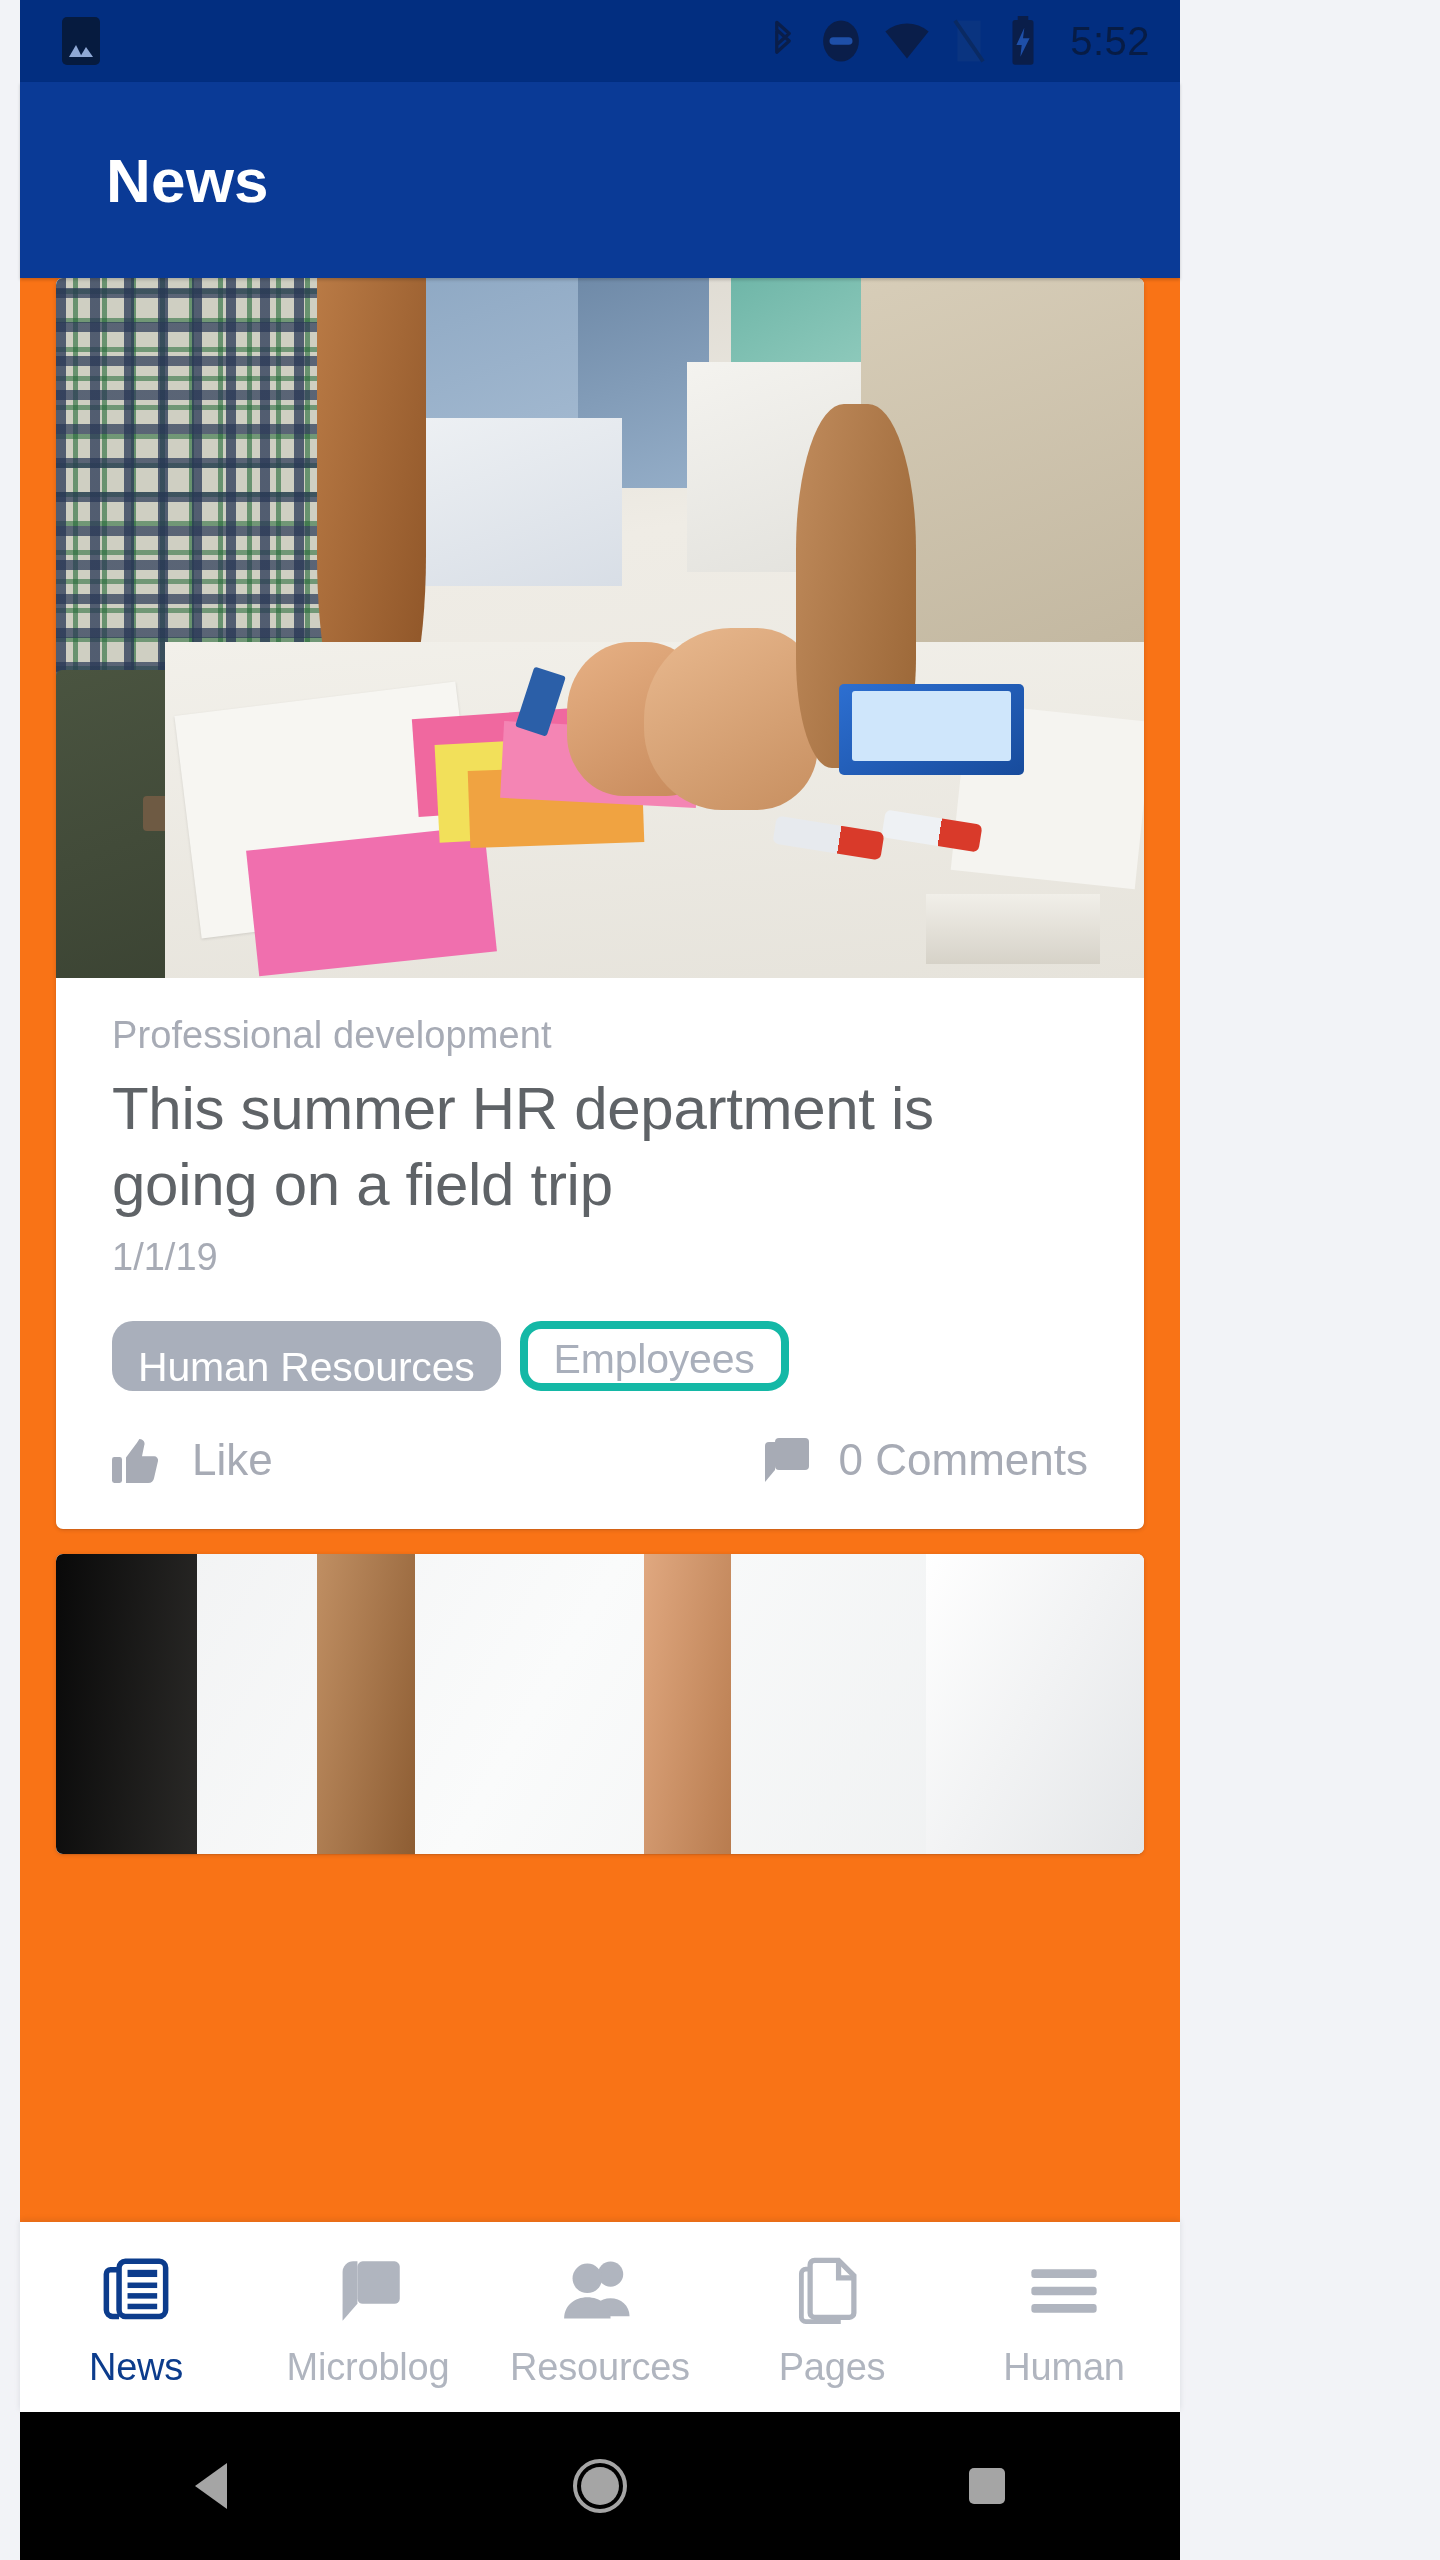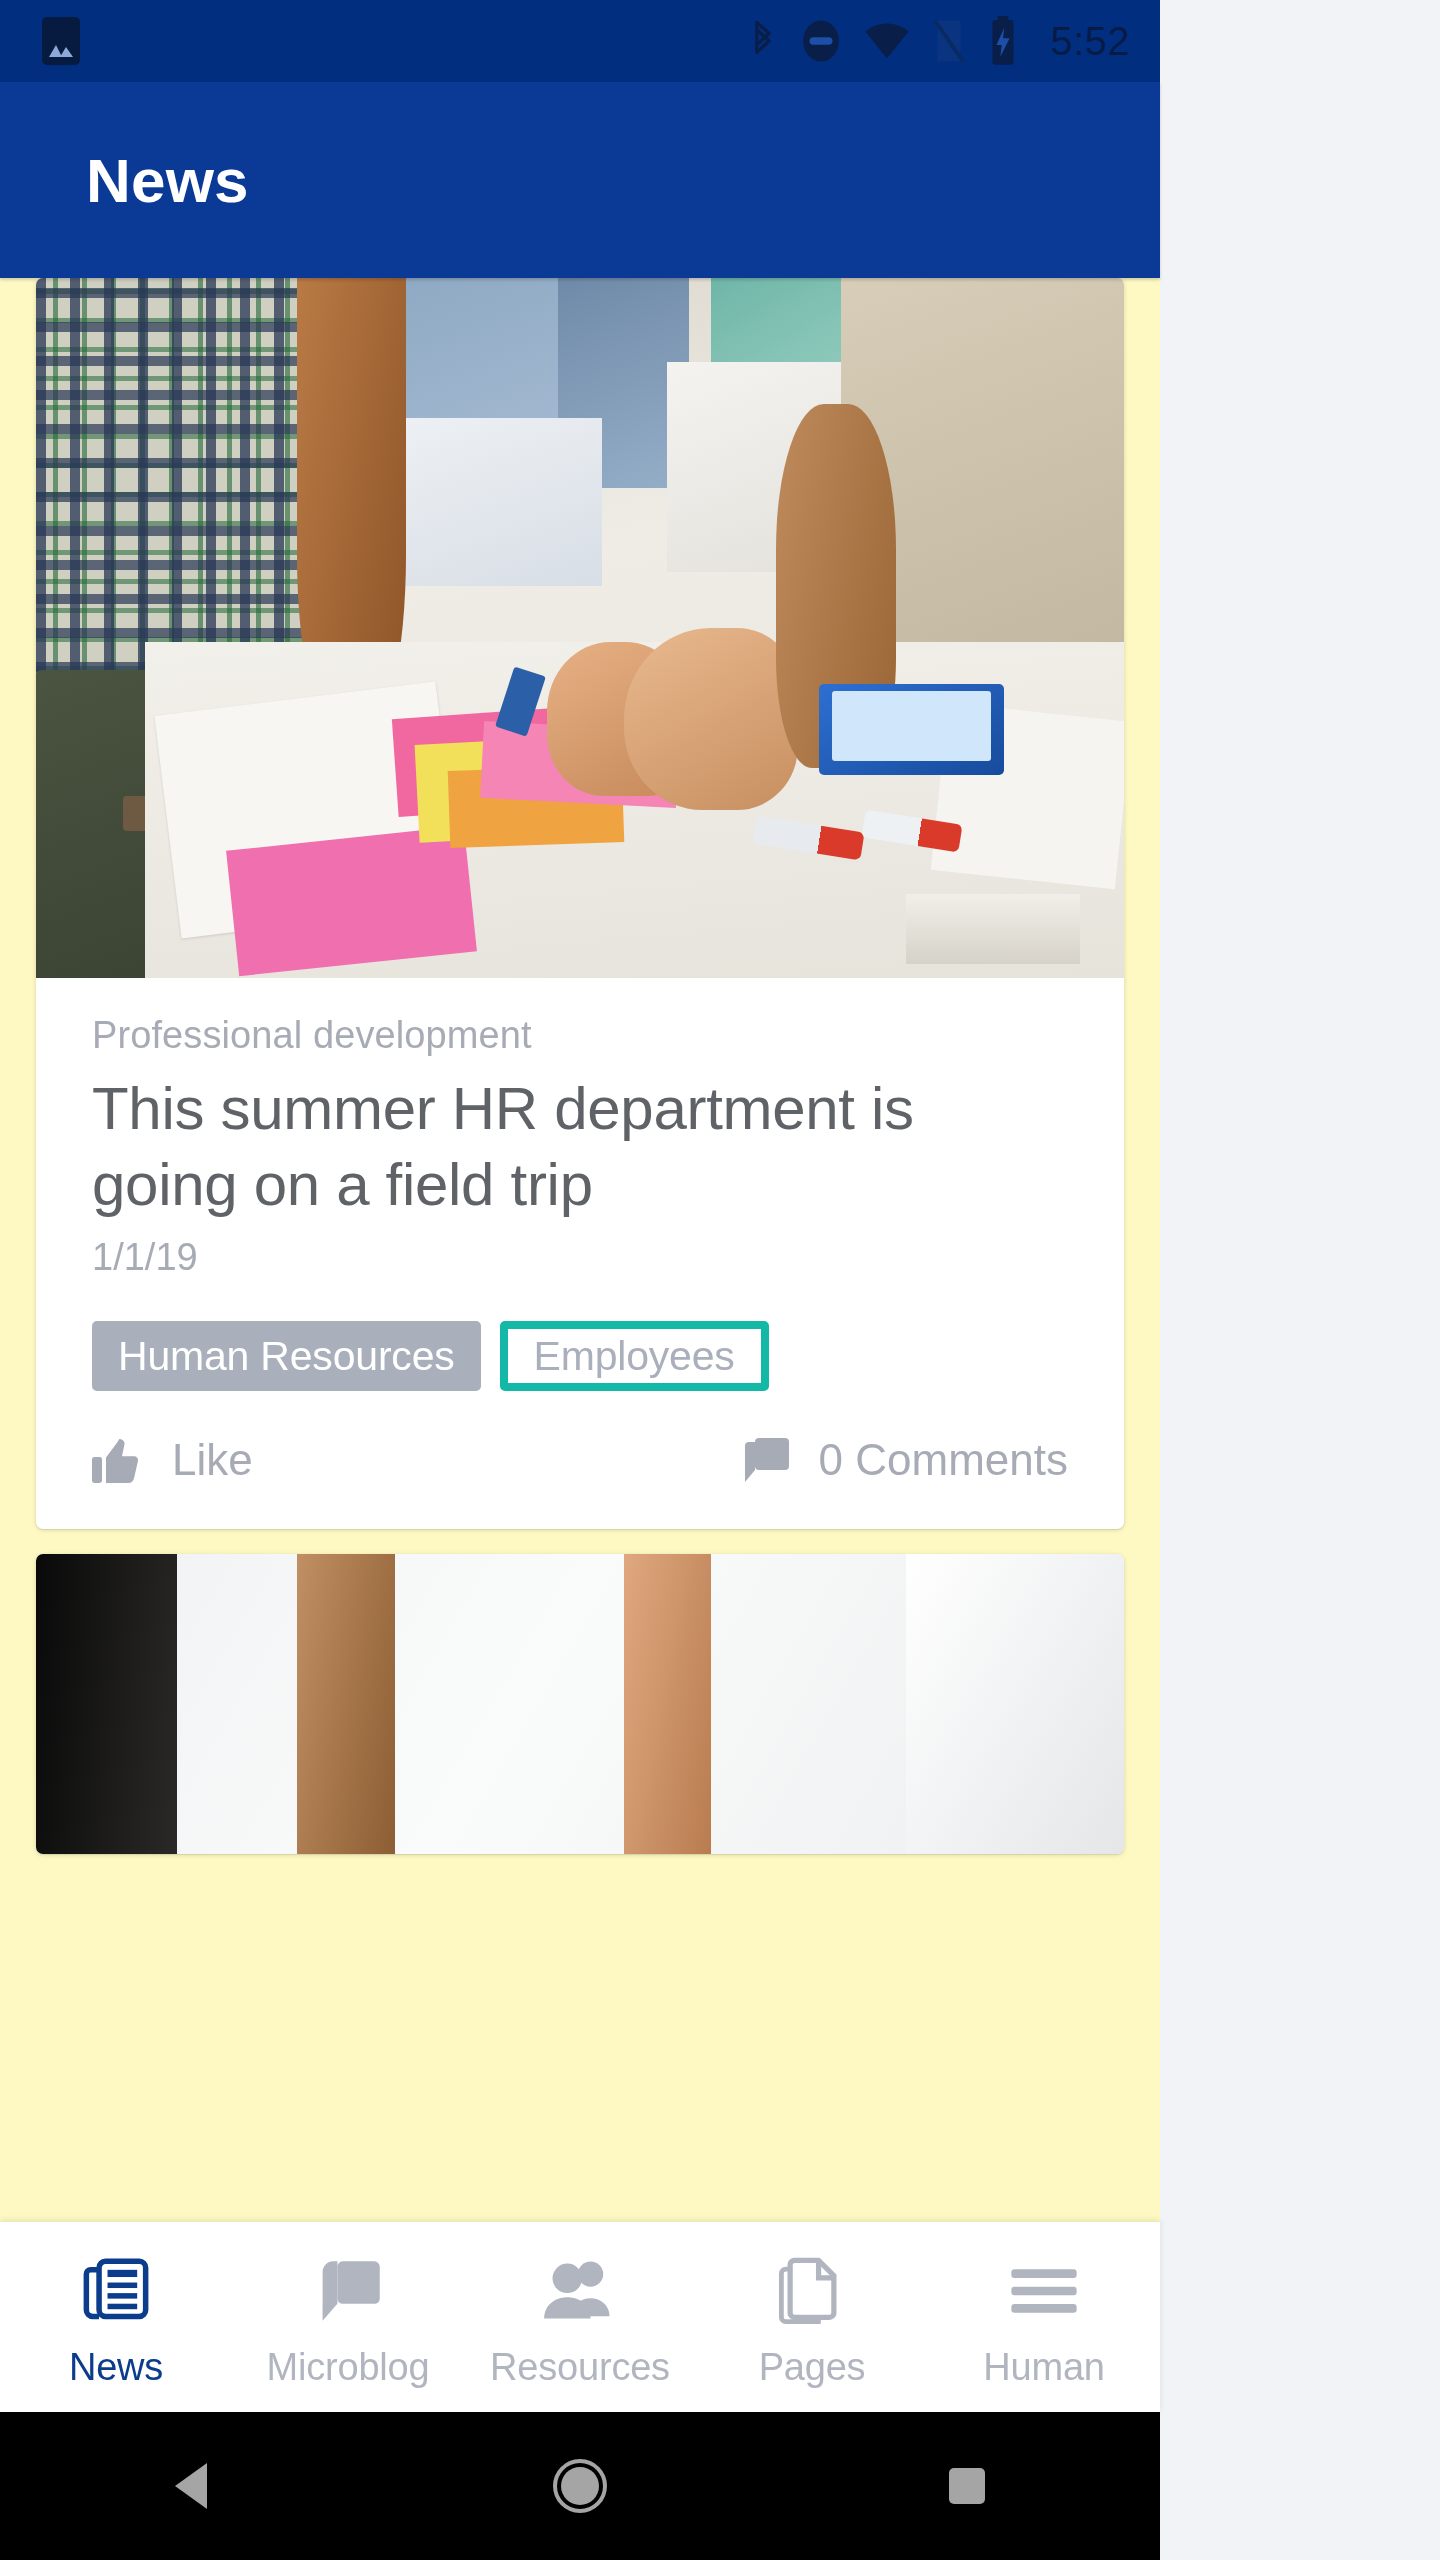--- a/index.html
+++ b/index.html
@@ -2,21 +2,21 @@
 <html><head>
 <meta charset="utf-8">
 <style>
   * { margin:0; padding:0; box-sizing:border-box; }
   html, body {
     width:1440px; height:2560px;
     background:#F2F3F7;
     font-family:"Liberation Sans", sans-serif;
     overflow:hidden;
   }
-  .phone { position:relative; width:1160px; height:2560px; background:#fef9c3; display:flex; flex-direction:column; }
+  .phone { position:relative; width:1160px; height:2560px; background:#f97316; display:flex; flex-direction:column;margin-left:20px; }
 
   
   .statusbar {
     height:82px; background:#022E80; flex:0 0 82px;
     display:flex; align-items:center; padding:0 30px 0 42px; position:relative;
   }
   .sb-left { display:flex; align-items:center; gap:16px; }
   .sb-right { margin-left:auto; display:flex; align-items:center; gap:22px; }
   .sb-ico { display:block; }
   .sb-time {
@@ -67,21 +67,21 @@
 
   .kicker { font-size:38px; color:#A7ABB5; margin-bottom:14px; letter-spacing:0.1px; }
   .headline {
     font-size:60px; color:#5F6367; font-weight:400; line-height:1.26;
     letter-spacing:-0.3px; margin-bottom:14px;
   }
   .date { font-size:38px; color:#A7ABB5; margin-bottom:42px; }
 
   .chips { display:flex; gap:19px; margin-bottom:40px; }
   .chip {
-    height:70px; border-radius:5px; display:flex; align-items:center;
+    height:70px; border-radius:21px; display:flex; align-items:flex-end;
     padding:0 26px; font-size:41px; letter-spacing:-0.2px;
   }
   .chip.filled { background:#A9AFBB; color:#FFFFFF; }
   .chip.outlined { background:#FFFFFF; color:#A9AFBB; border:8px solid #14b8a6; }
 
   .actions { display:flex; align-items:center; justify-content:space-between; padding:4px 0 14px 0; }
   .action { display:flex; align-items:center; gap:28px; color:#A7ABB5; font-size:44px; }
 
   
   .bottomnav {

